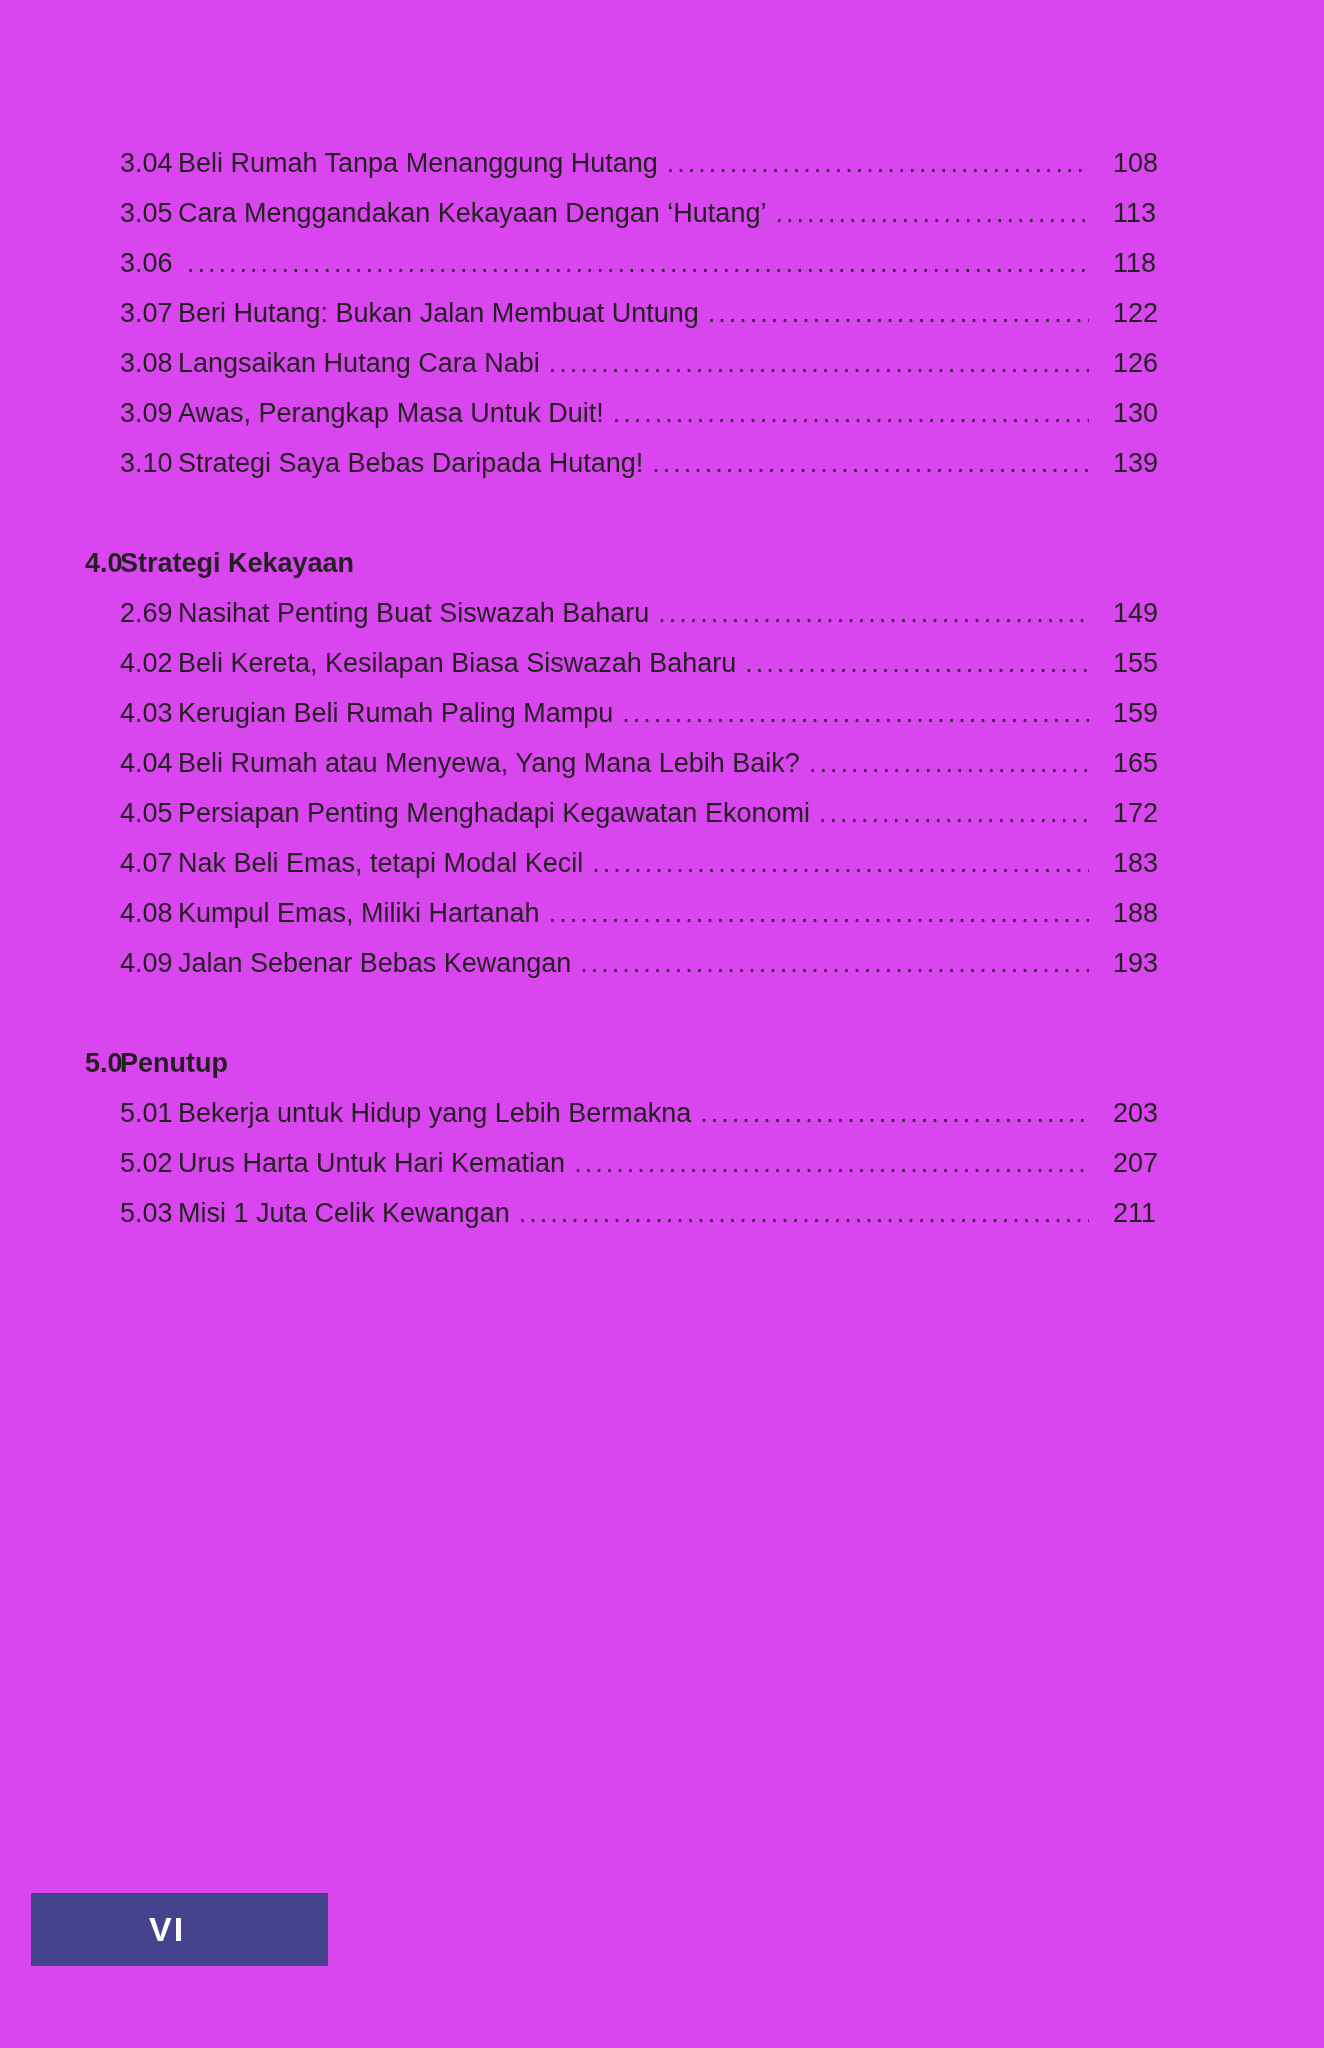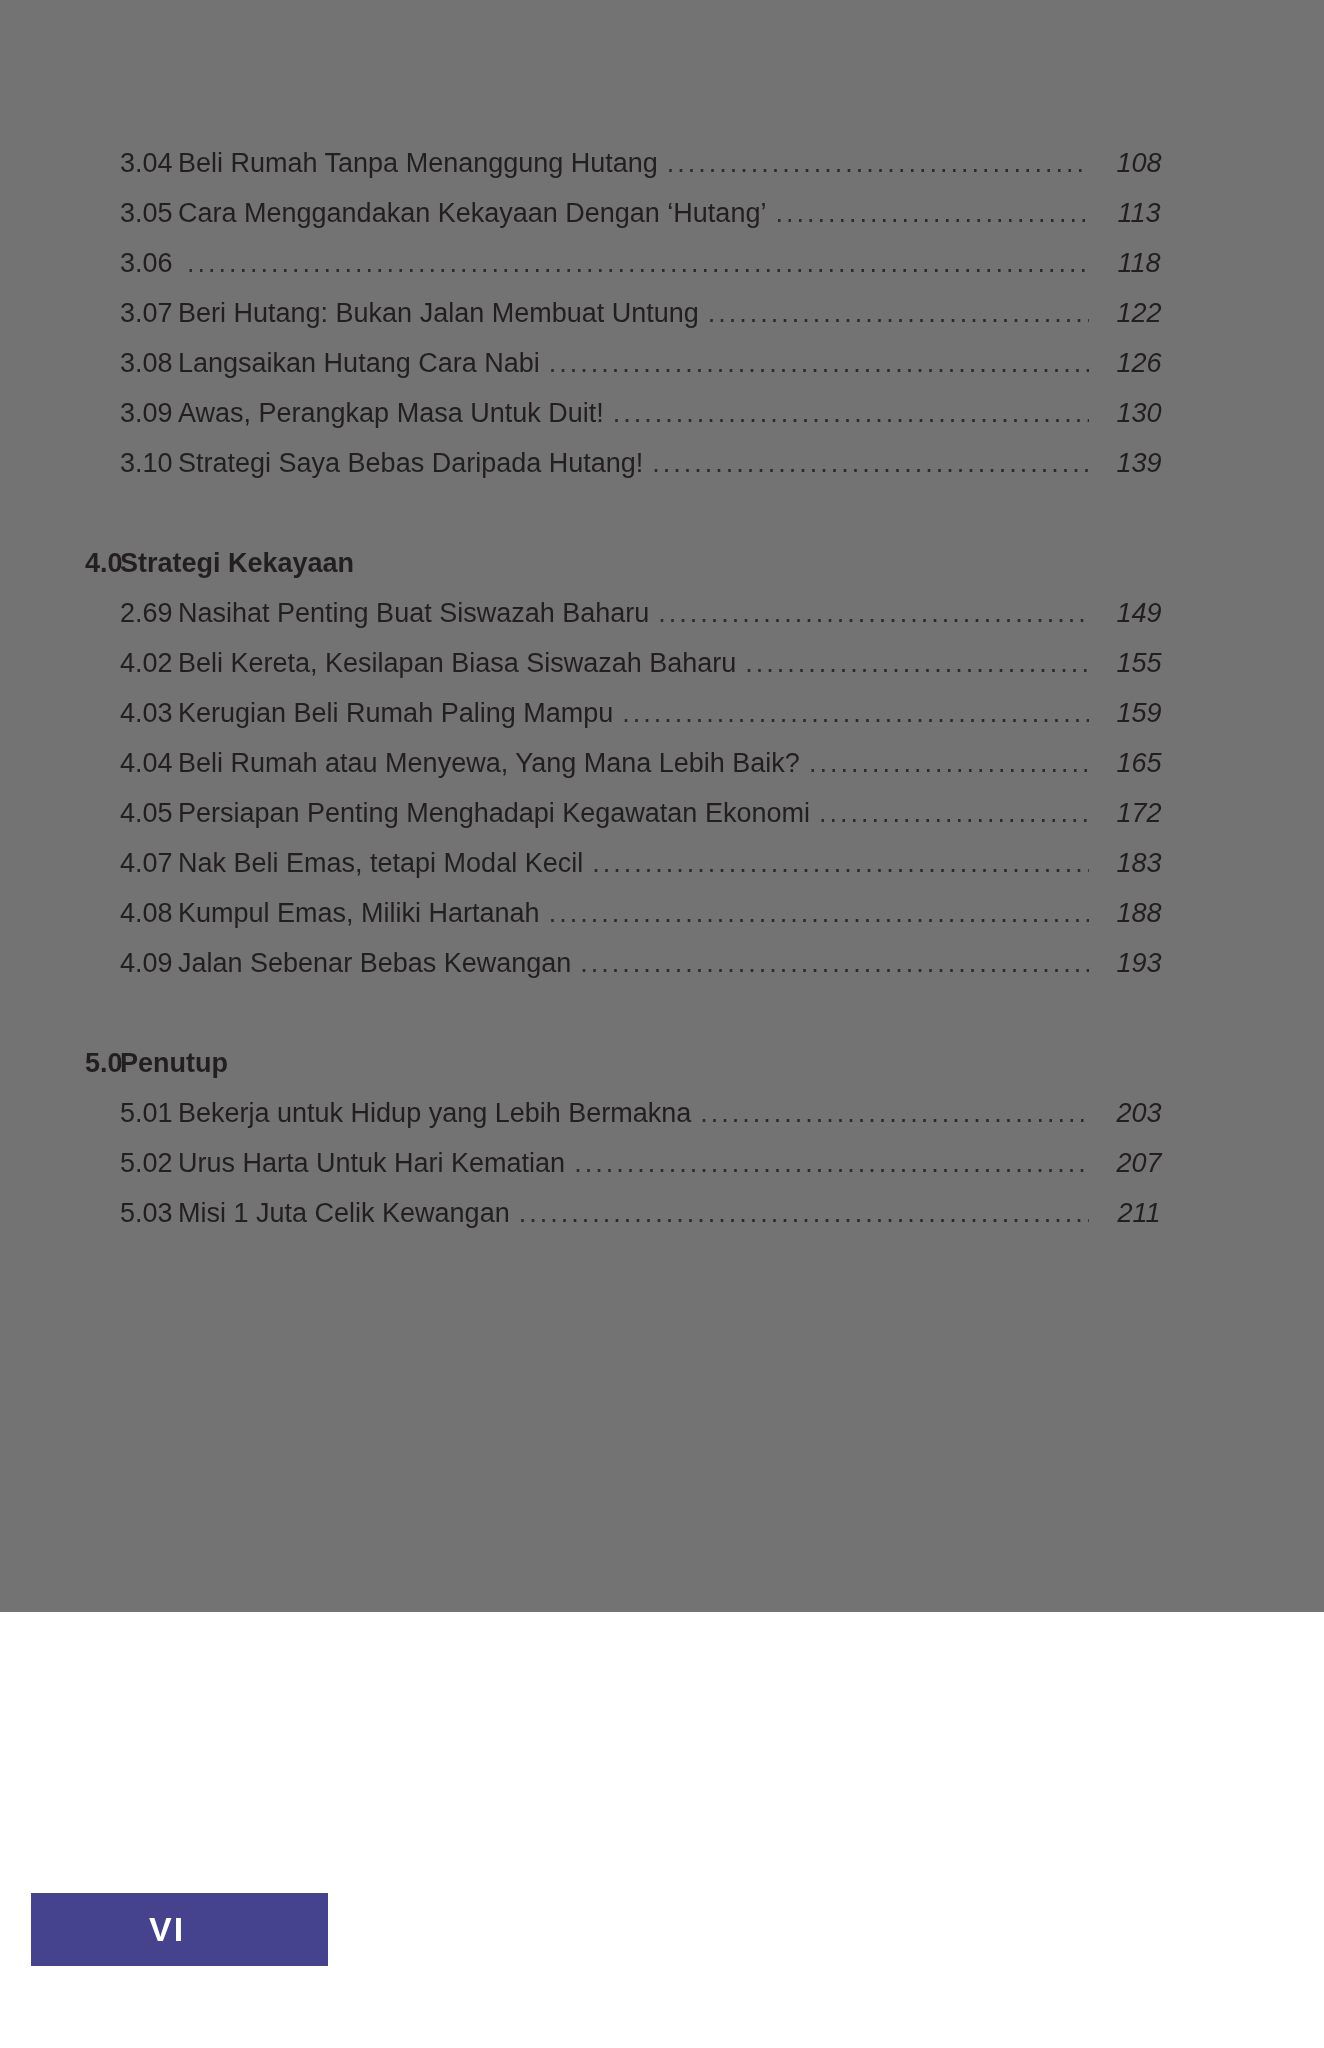--- a/index.html
+++ b/index.html
@@ -8,22 +8,22 @@
     width: 1324px;
     height: 2048px;
     background: #ffffff;
     font-family: "Liberation Sans", sans-serif;
     color: #231f20;
     overflow: hidden;
   }
   .page {
     position: relative;
     width: 1324px;
-    height: 1612px;
-    background: #737373;
+    height: 2048px;
+    background: #d946ef;
   }
   .toc {
     position: absolute;
     top: 138px;
     left: 0;
     width: 1324px;
     padding-left: 85px;
     padding-right: 159px;
     box-sizing: border-box;
   }
@@ -63,22 +63,21 @@
     letter-spacing: 3px;
     color: #2e2a2b;
   }
   .toc-row .toc-dots::after {
     content: "..................................................................................................";
   }
   .toc-row .toc-page {
     flex: none;
     margin-left: 24px;
     min-width: 52px;
-    text-align: center;
-    font-style: italic;
+    text-align: left;
   }
   .footer-pagebox {
     position: absolute;
     left: 0;
     top: 1893px;
     width: 297px;
     height: 73px;
     display: flex;
     align-items: center;
     padding-left: 118px;

